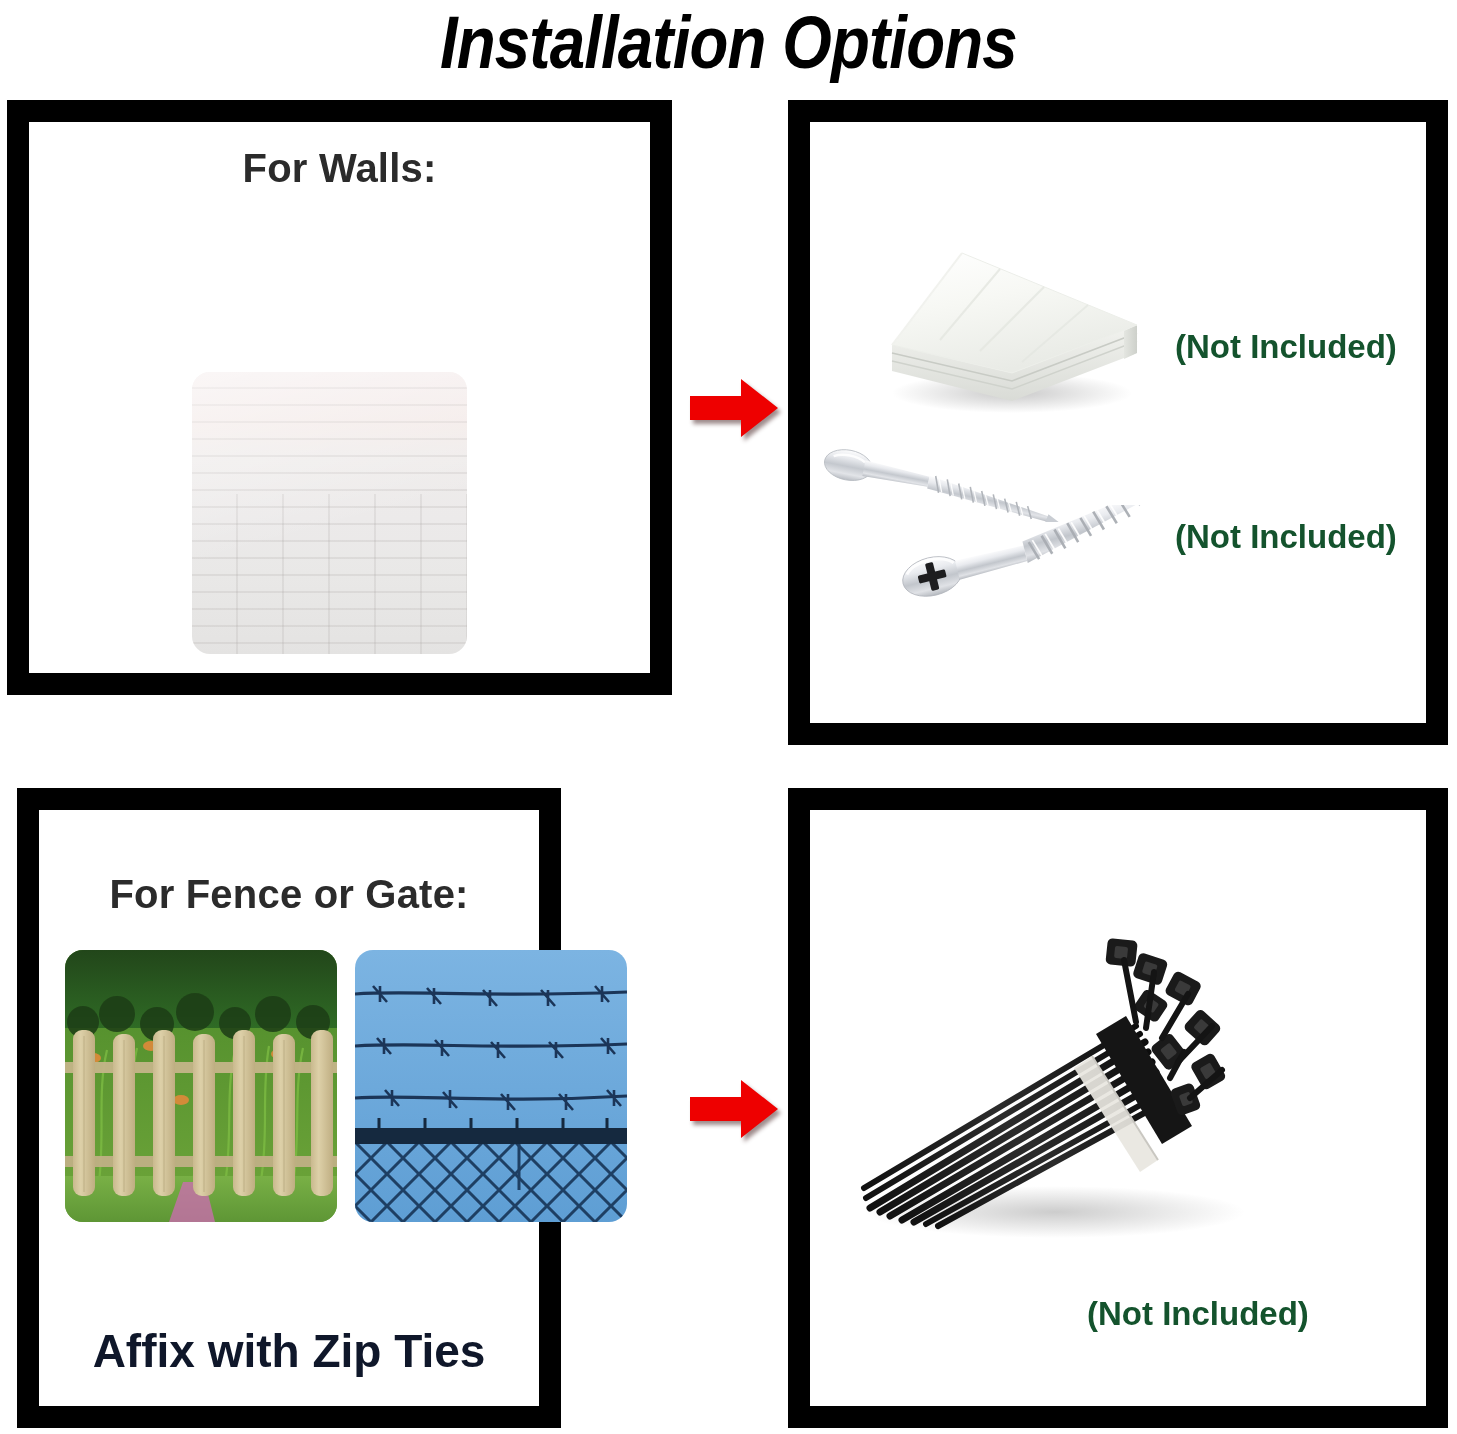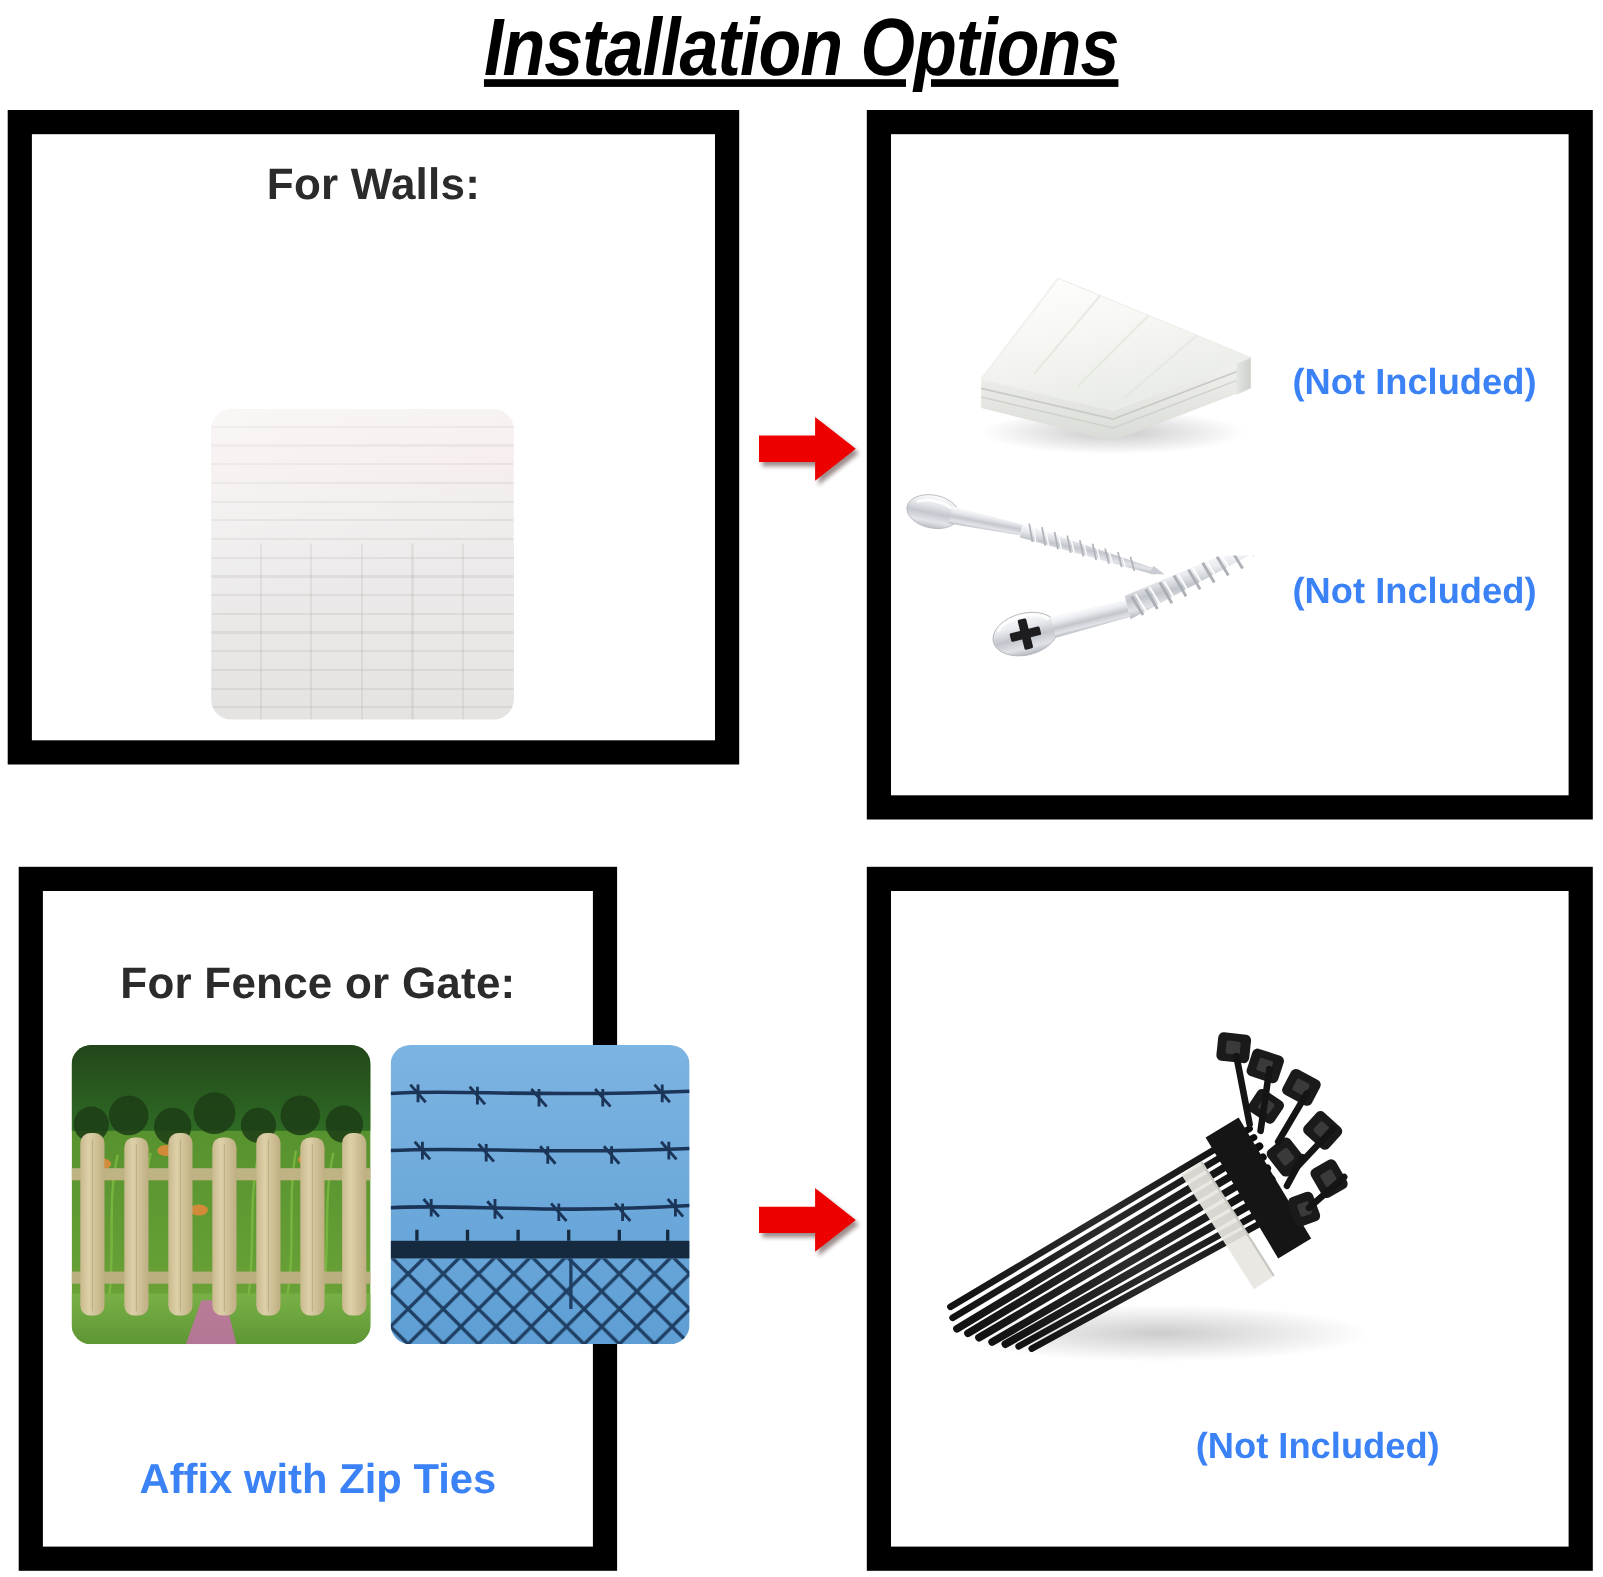--- a/index.html
+++ b/index.html
@@ -18,21 +18,20 @@
   
   .title-bar {
     position: absolute;
     left: 0;
     top: 0;
     width: 1457px;
     height: 86px;
     display: flex;
     align-items: center;
     justify-content: center;
-    text-decoration: underline;
   }
   .title-text {
     font-family: "Liberation Sans Narrow", "Liberation Sans", sans-serif;
     font-weight: bold;
     font-style: italic;
     font-size: 74px;
     letter-spacing: -1px;
     color: #000000;
     transform: scaleX(0.86);
     white-space: nowrap;
@@ -66,30 +65,30 @@
     text-align: center;
     font-size: 40px;
     font-weight: bold;
     color: #2b2b2b;
     letter-spacing: 0.2px;
   }
   .panel-caption {
     position: absolute;
     width: 100%;
     text-align: center;
-    font-size: 38px;
+    font-size: 46px;
     font-weight: bold;
-    color: #3b82f6;
+    color: #0f172a;
     line-height: 1.45;
   }
   .not-included {
     position: absolute;
     font-size: 33px;
     font-weight: bold;
-    color: #3b82f6;
+    color: #14532d;
     white-space: nowrap;
   }
 
   
   .red-arrow {
     position: absolute;
     width: 92px;
     height: 62px;
     filter: drop-shadow(3px 4px 2px rgba(40,0,0,0.45));
   }

